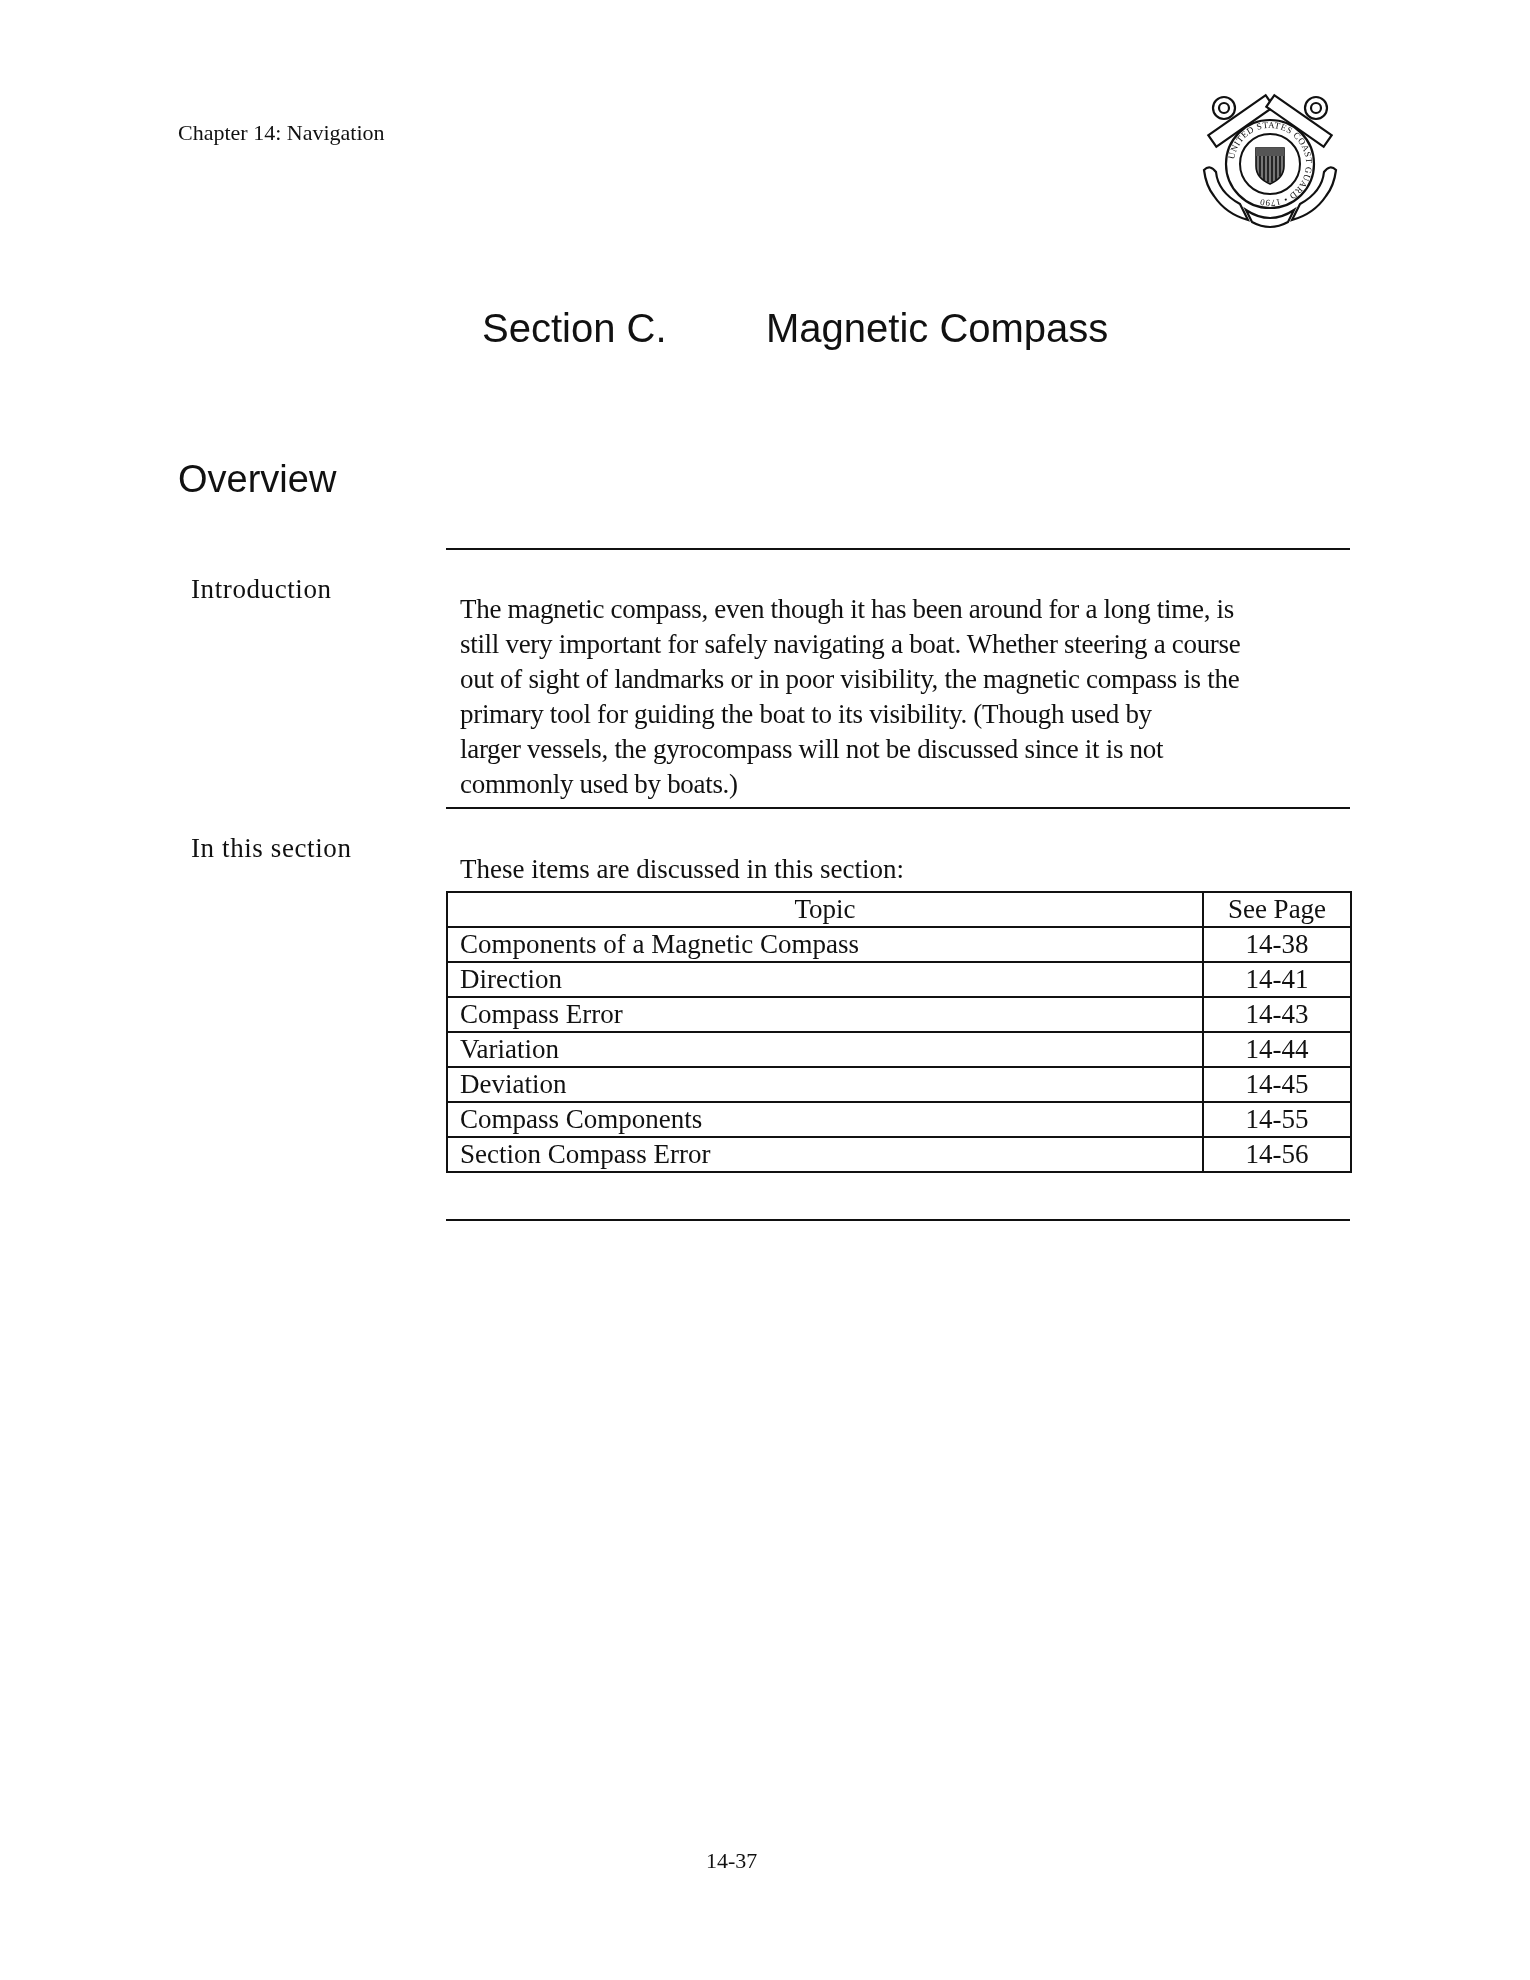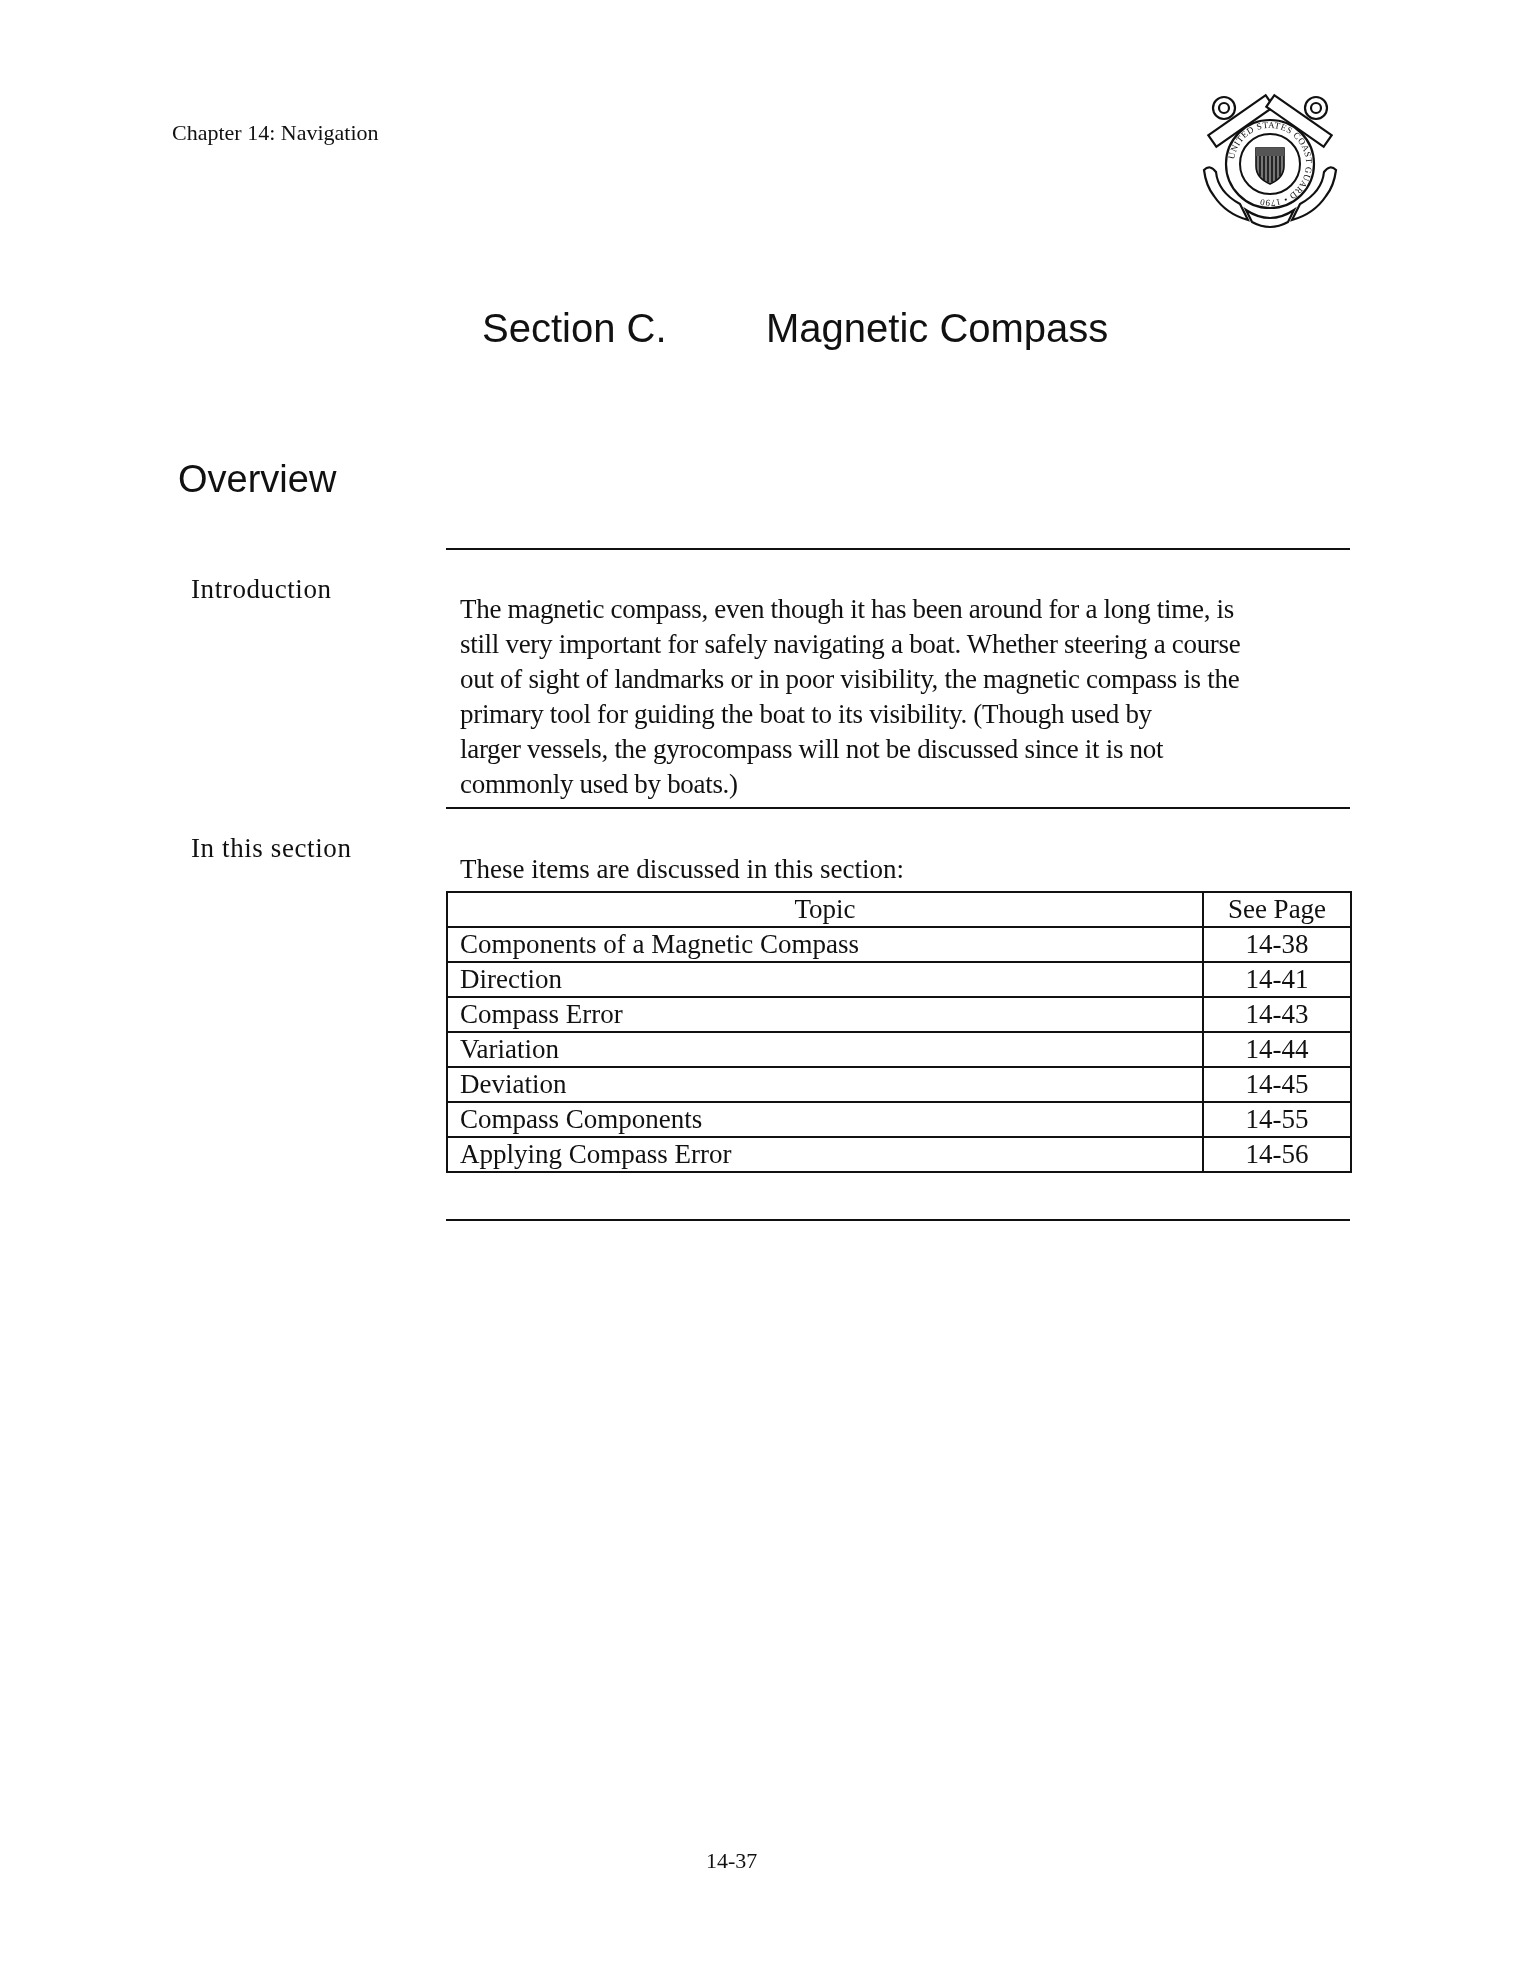--- a/index.html
+++ b/index.html
@@ -10,21 +10,21 @@
     body {
       width: 1530px;
       height: 1980px;
       position: relative;
       overflow: hidden;
       color: #111111;
       font-family: "Liberation Serif", serif;
     }
     .chapter-header {
       position: absolute;
-      left: 172px;
+      left: 178px;
       top: 120px;
       font-size: 22px;
       font-family: "Liberation Serif", serif;
     }
     .logo {
       position: absolute;
       left: 1196px;
       top: 92px;
       width: 148px;
       height: 138px;
@@ -204,21 +204,21 @@
     </tr>
     <tr>
       <td>Deviation</td>
       <td class="col-page">14-45</td>
     </tr>
     <tr>
       <td>Compass Components</td>
       <td class="col-page">14-55</td>
     </tr>
     <tr>
-      <td>Applying Compass Error</td>
+      <td>Section Compass Error</td>
       <td class="col-page">14-56</td>
     </tr>
   </tbody>
 </table>
 
 <div class="rule" style="top:1219px;"></div>
 
 <div class="page-number">14-37</div>
 
 </body></html>

